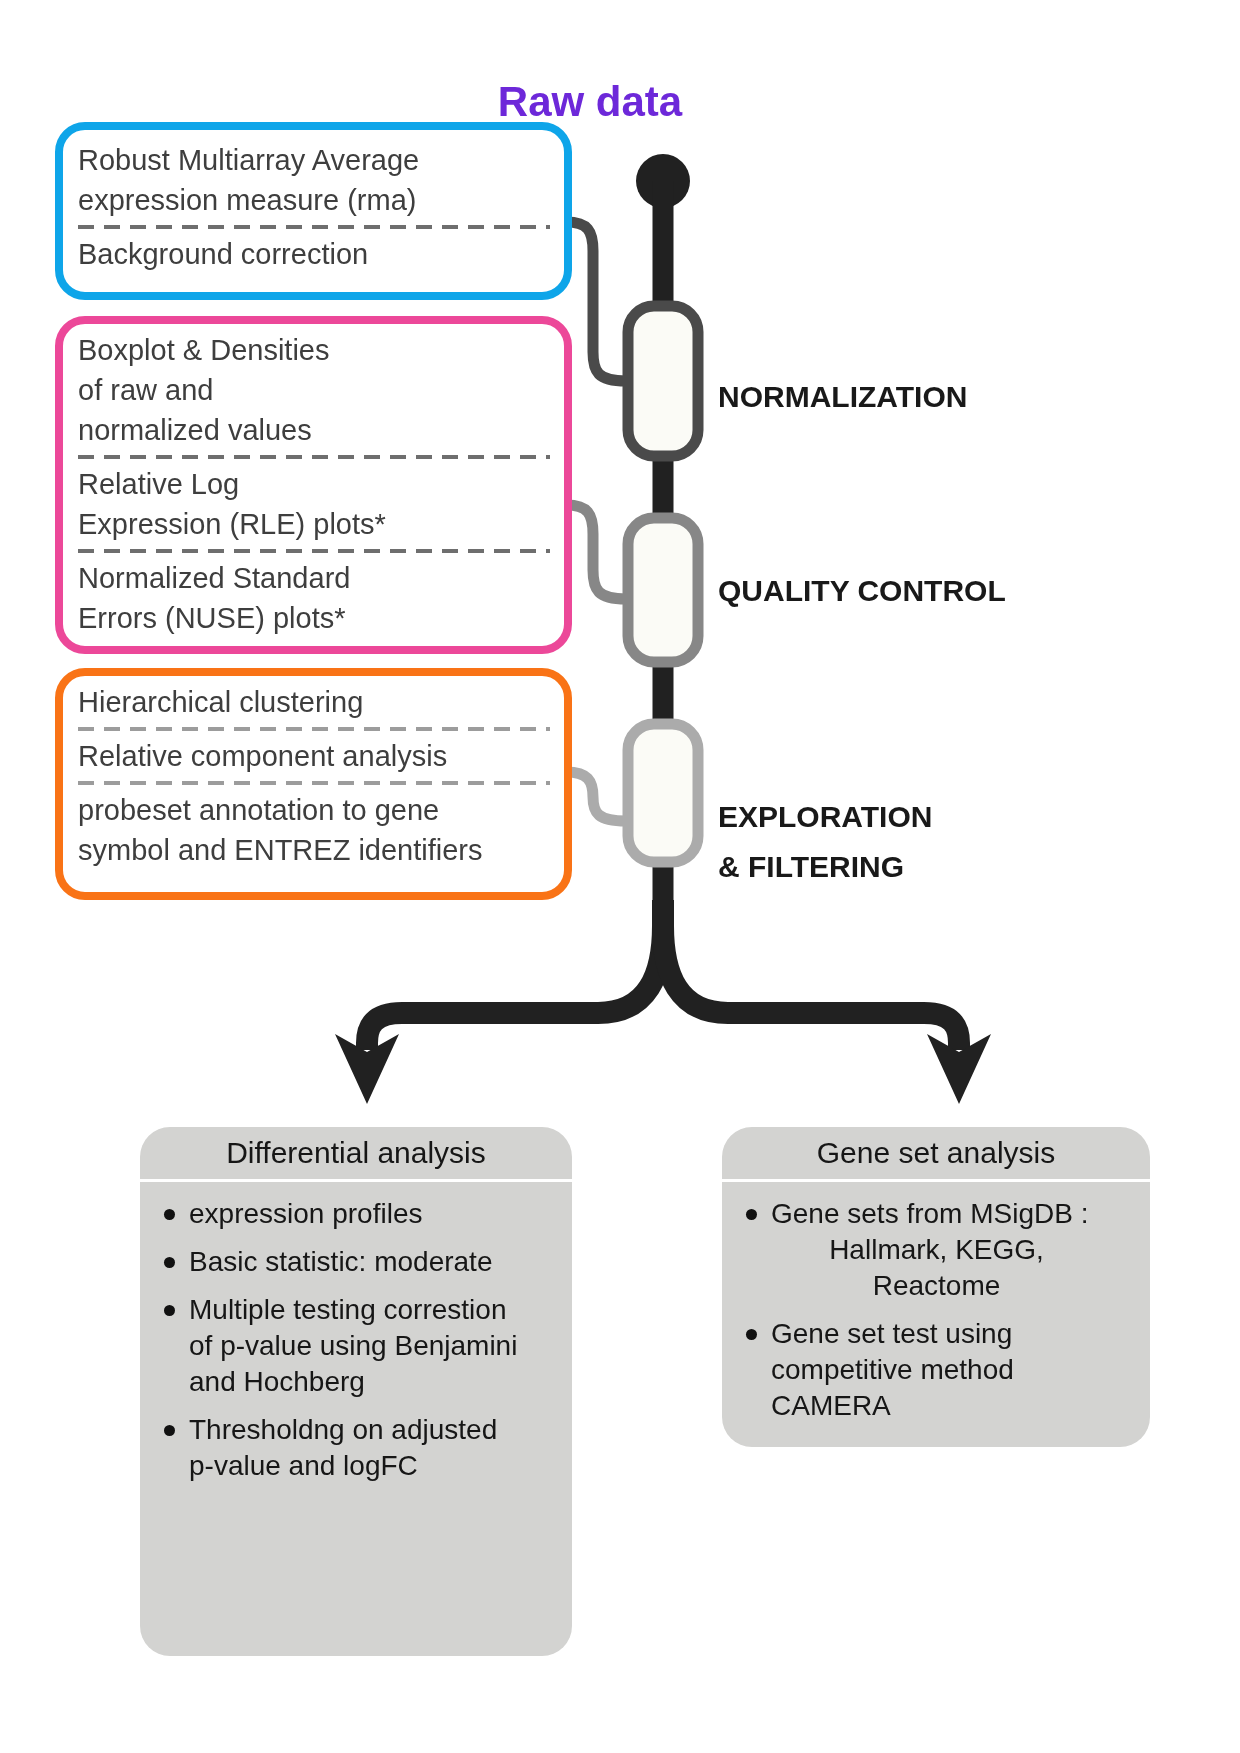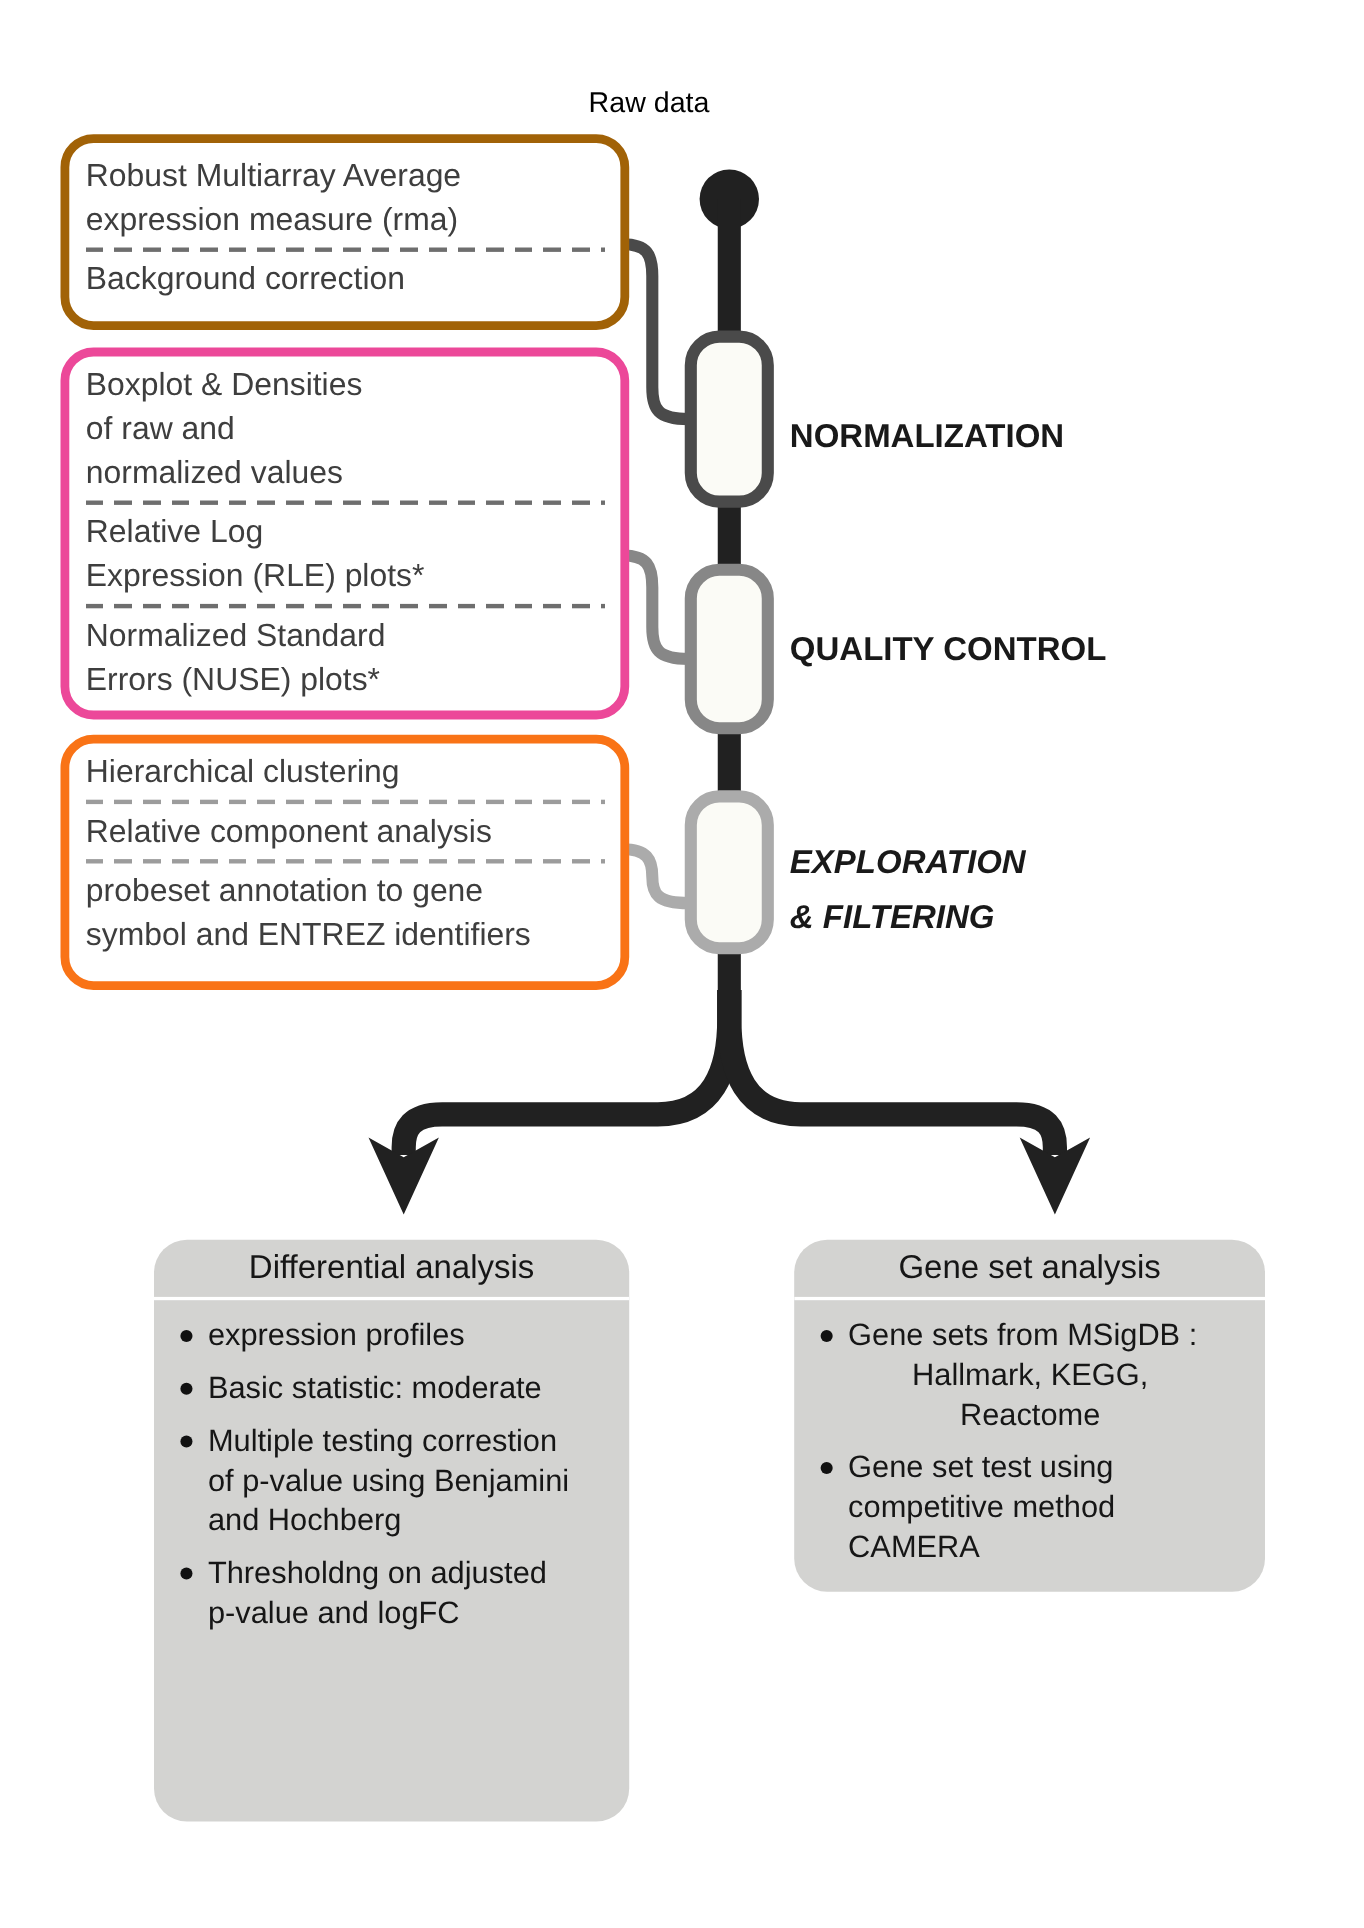--- a/index.html
+++ b/index.html
@@ -4,49 +4,49 @@
 <style>
   html,body{margin:0;padding:0;background:#ffffff;}
   #canvas{
     position:relative;width:1240px;height:1753px;background:#ffffff;overflow:hidden;
     font-family:"Liberation Sans", sans-serif;
   }
   #plumbing{position:absolute;left:0;top:0;}
 
   .raw-label{
     position:absolute;left:455px;top:78px;width:270px;text-align:center;
-    font-size:26px;font-weight:400;color:#000000;
+    font-size:42px;font-weight:700;color:#6d28d9;
   }
 
   
   .step-box{
     position:absolute;left:55px;width:517px;box-sizing:border-box;
     background:#ffffff;border-radius:30px;
     padding:8px 8px 6px 15px;
   }
-  .box-1{top:122px;height:178px;border:8px solid #a16207;padding-top:10px;}
+  .box-1{top:122px;height:178px;border:8px solid #0ea5e9;padding-top:10px;}
   .box-2{top:316px;height:338px;border:8px solid #ec4899;padding-top:6px;}
   .box-3{top:668px;height:232px;border:8px solid #f97316;padding-top:6px;}
   .box-line{font-size:29px;line-height:40px;color:#3e3e3e;white-space:nowrap;}
   .box-divider{
     height:4px;margin:5px 6px 5px 0;
     background:repeating-linear-gradient(90deg,#6e6e6e 0 16px,transparent 16px 26px);
   }
   .box-3 .box-divider{
     background:repeating-linear-gradient(90deg,#9c9c9c 0 16px,transparent 16px 26px);
   }
 
   
   .stage-label{
     position:absolute;left:718px;
     font-size:30px;font-weight:700;color:#191919;line-height:50px;white-space:nowrap;
   }
   .stage-normalization{top:372px;}
   .stage-quality{top:566px;}
-  .stage-exploration{top:760px;font-style:italic;}
+  .stage-exploration{top:792px;}
 
   
   .card{
     position:absolute;top:1127px;background:#d3d3d1;border-radius:30px;
     box-sizing:border-box;overflow:hidden;
   }
   .card-left{left:140px;width:432px;height:529px;}
   .card-right{left:722px;width:428px;height:320px;}
   .card-title{
     text-align:center;font-size:30px;color:#161616;line-height:52px;height:52px;

